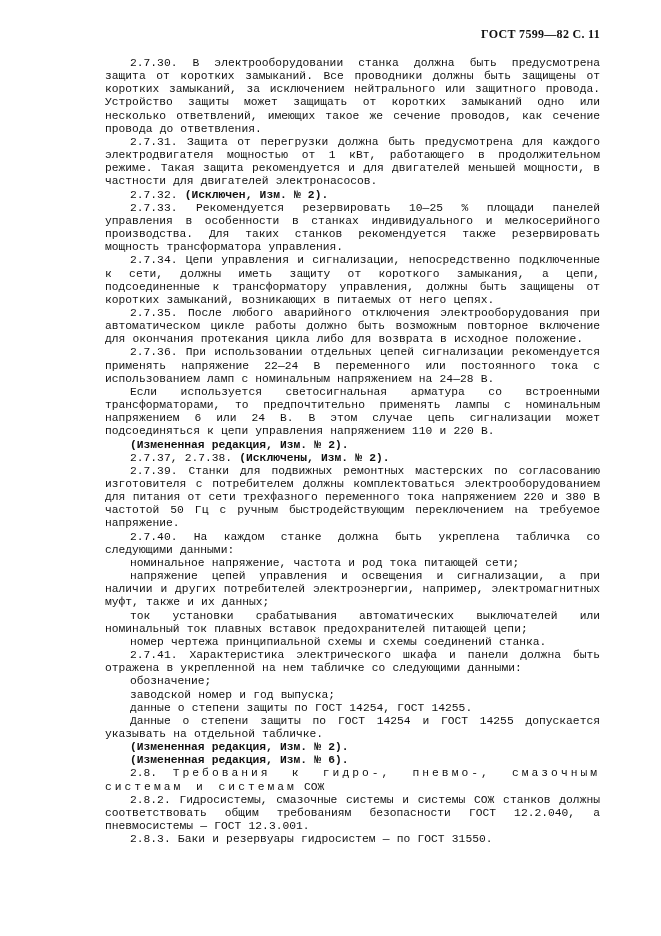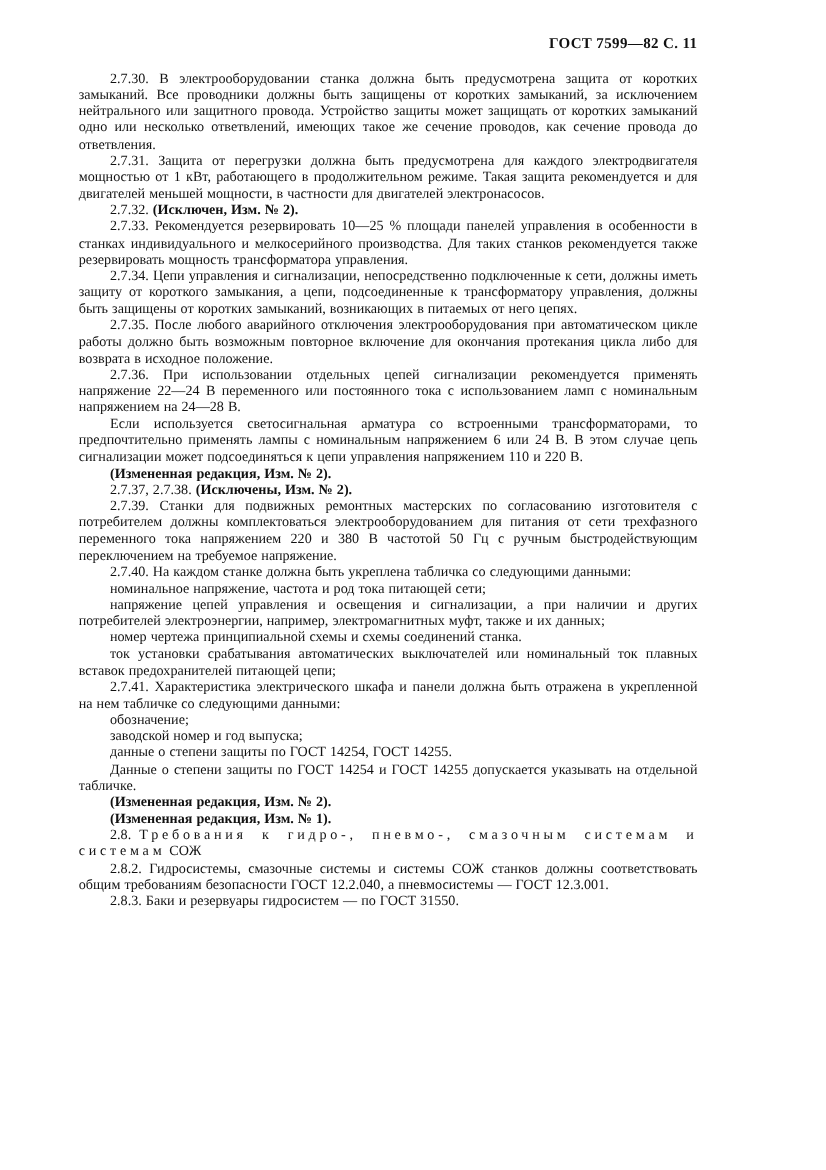--- a/index.html
+++ b/index.html
@@ -11,37 +11,39 @@
     font-family: "Liberation Serif", "DejaVu Serif", serif;
     -webkit-font-smoothing: antialiased;
   }
   .page {
     box-sizing: border-box;
     width: 619px;
     height: 936px;
     padding: 27px 61px 0 63px;
     background: #ffffff;
     overflow: hidden;
+    margin-left: 42px;
   }
   .header {
     font-weight: bold;
     font-size: 12px;
     line-height: 14px;
     text-align: right;
     letter-spacing: 0.3px;
     white-space: nowrap;
   }
   .content { margin-top: 16px; }
   .para {
     margin: 0;
     font-size: 11.3px;
     line-height: 13.15px;
     text-align: justify;
     text-indent: 25px;
     word-spacing: 0.4px;
+    font-family: Liberation Mono, monospace;
   }
   .bold { font-weight: bold; }
   .spaced { letter-spacing: 3px; word-spacing: 3px; }
 </style>
 </head>
 <body>
 
 <div class="page">
   <div class="header">ГОСТ 7599—82 С. 11</div>
   <div class="content">
@@ -52,26 +54,26 @@
       <p class="para"><span>2.7.34. Цепи управления и сигнализации, непосредственно подключенные к сети, должны иметь защиту от короткого замыкания, а цепи, подсоединенные к трансформатору управления, должны быть защищены от коротких замыканий, возникающих в питаемых от него цепях.</span></p>
       <p class="para"><span>2.7.35. После любого аварийного отключения электрооборудования при автоматическом цикле работы должно быть возможным повторное включение для окончания протекания цикла либо для возврата в исходное положение.</span></p>
       <p class="para"><span>2.7.36. При использовании отдельных цепей сигнализации рекомендуется применять напряжение 22—24 В переменного или постоянного тока с использованием ламп с номинальным напряжением на 24—28 В.</span></p>
       <p class="para"><span>Если используется светосигнальная арматура со встроенными трансформаторами, то предпочтительно применять лампы с номинальным напряжением 6 или 24 В. В этом случае цепь сигнализации может подсоединяться к цепи управления напряжением 110 и 220 В.</span></p>
       <p class="para"><span class="bold">(Измененная редакция, Изм. № 2).</span></p>
       <p class="para"><span>2.7.37, 2.7.38. </span><span class="bold">(Исключены, Изм. № 2).</span></p>
       <p class="para"><span>2.7.39. Станки для подвижных ремонтных мастерских по согласованию изготовителя с потребителем должны комплектоваться электрооборудованием для питания от сети трехфазного переменного тока напряжением 220 и 380 В частотой 50 Гц с ручным быстродействующим переключением на требуемое напряжение.</span></p>
       <p class="para"><span>2.7.40. На каждом станке должна быть укреплена табличка со следующими данными:</span></p>
       <p class="para"><span>номинальное напряжение, частота и род тока питающей сети;</span></p>
       <p class="para"><span>напряжение цепей управления и освещения и сигнализации, а при наличии и других потребителей электроэнергии, например, электромагнитных муфт, также и их данных;</span></p>
+      <p class="para"><span>ток установки срабатывания автоматических выключателей или номинальный ток плавных вставок предохранителей питающей цепи;</span></p>
       <p class="para"><span>номер чертежа принципиальной схемы и схемы соединений станка.</span></p>
-      <p class="para"><span>ток установки срабатывания автоматических выключателей или номинальный ток плавных вставок предохранителей питающей цепи;</span></p>
       <p class="para"><span>2.7.41. Характеристика электрического шкафа и панели должна быть отражена в укрепленной на нем табличке со следующими данными:</span></p>
       <p class="para"><span>обозначение;</span></p>
       <p class="para"><span>заводской номер и год выпуска;</span></p>
       <p class="para"><span>данные о степени защиты по ГОСТ 14254, ГОСТ 14255.</span></p>
       <p class="para"><span>Данные о степени защиты по ГОСТ 14254 и ГОСТ 14255 допускается указывать на отдельной табличке.</span></p>
       <p class="para"><span class="bold">(Измененная редакция, Изм. № 2).</span></p>
-      <p class="para"><span class="bold">(Измененная редакция, Изм. № 1).</span></p>
+      <p class="para"><span class="bold">(Измененная редакция, Изм. № 6).</span></p>
       <p class="para"><span>2.8. </span><span class="spaced">Требования к гидро-, пневмо-, смазочным системам и системам</span><span> СОЖ</span></p>
       <p class="para"><span>2.8.2. Гидросистемы, смазочные системы и системы СОЖ станков должны соответствовать общим требованиям безопасности ГОСТ 12.2.040, а пневмосистемы — ГОСТ 12.3.001.</span></p>
       <p class="para"><span>2.8.3. Баки и резервуары гидросистем — по ГОСТ 31550.</span></p>
     </div>
 </div>
 
 </body></html>

